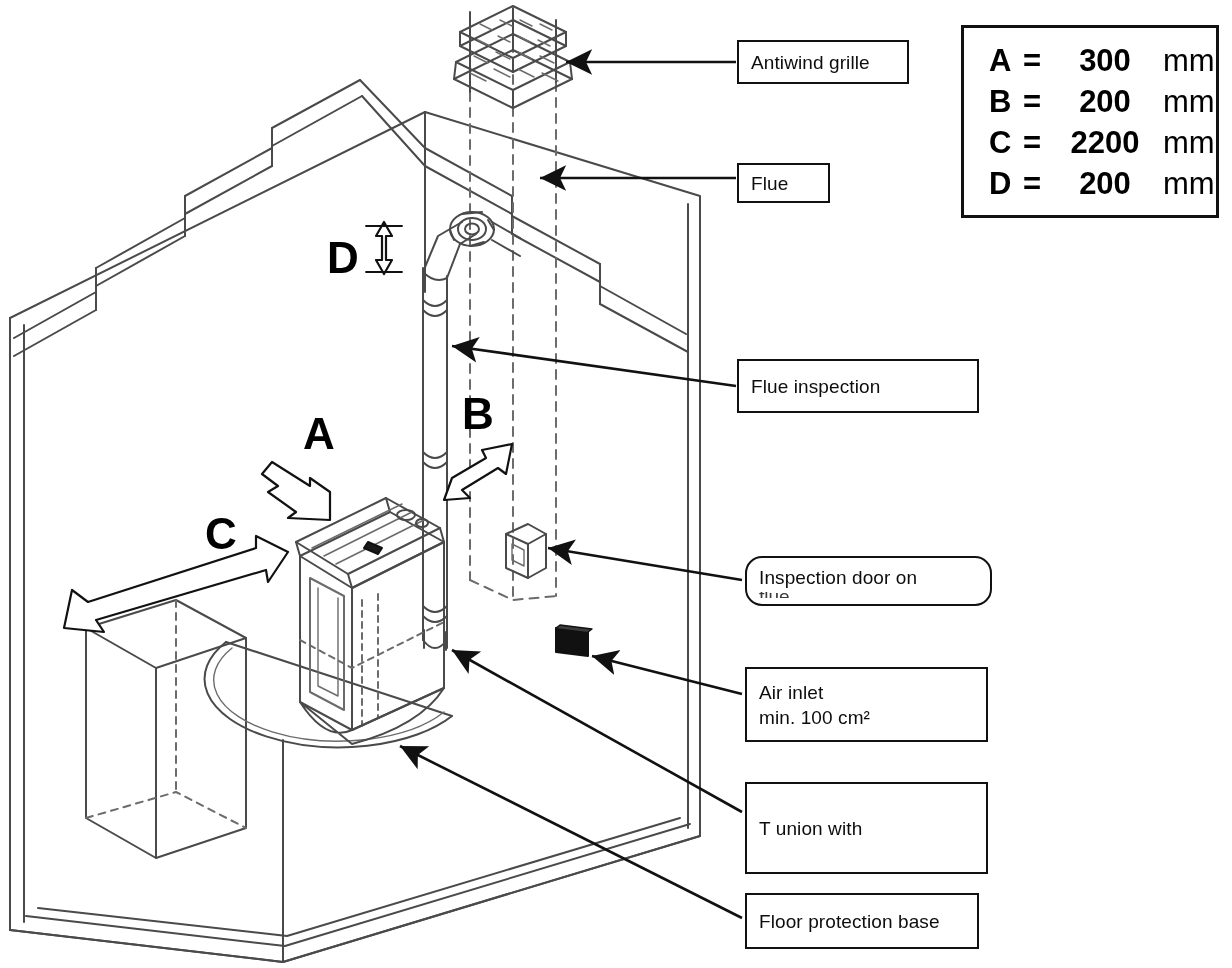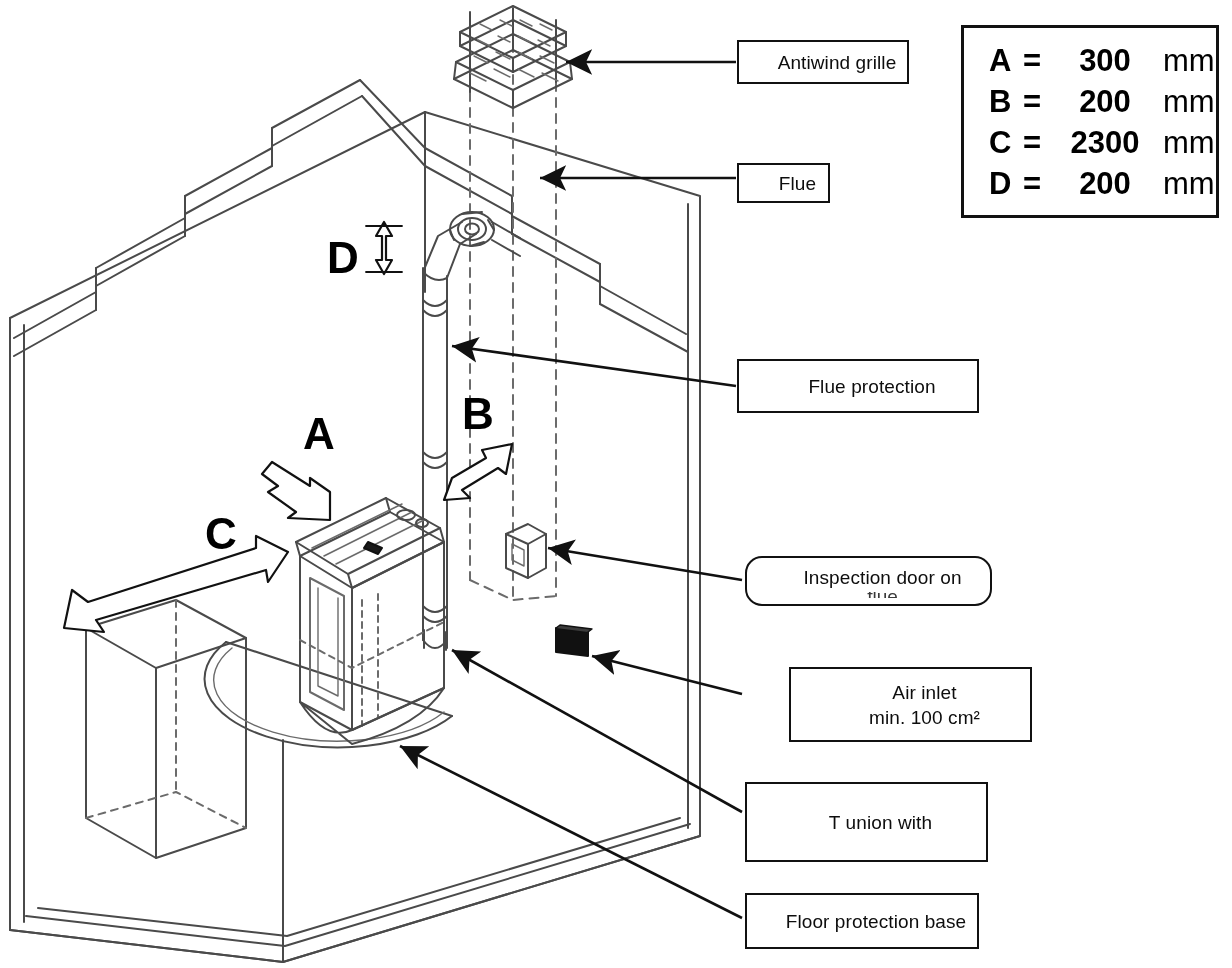--- a/index.html
+++ b/index.html
@@ -29,23 +29,22 @@
   }
   
   .callout {
     position: absolute;
     background: #ffffff;
     border: 2px solid #111111;
     box-sizing: border-box;
     display: flex;
     flex-direction: column;
     justify-content: center;
-    padding-left: 28px;
+    padding-left: 12px;
     overflow: hidden;
-    text-align: center;
   }
   .callout .line {
     font-size: 19px;
     line-height: 25px;
     color: #0d0d0d;
     white-space: pre;
     letter-spacing: 0.1px;
   }
   .callout .clipline {
     font-size: 19px;
@@ -288,34 +287,34 @@
 
   <div class="callout" style="left:737px; top:40px; width:172px; height:44px;">
     <div class="line">Antiwind grille</div>
   </div>
 
   <div class="callout" style="left:737px; top:163px; width:93px; height:40px;">
     <div class="line">Flue</div>
   </div>
 
   <div class="callout" style="left:737px; top:359px; width:242px; height:54px;">
-    <div class="line">Flue protection</div>
+    <div class="line">Flue inspection</div>
   </div>
 
   <div class="callout" style="left:745px; top:556px; width:247px; height:50px;border-radius:17px;">
     <div class="line">Inspection door on</div>
     <div class="clipline">flue</div>
   </div>
 
-  <div class="callout" style="left:745px; top:667px; width:243px; height:75px;margin-left:44px;">
+  <div class="callout" style="left:745px; top:667px; width:243px; height:75px;">
     <div class="line">Air inlet</div>
     <div class="line">min. 100 cm²</div>
   </div>
 
-  <div class="callout" style="left:745px; top:782px; width:243px; height:80px;">
+  <div class="callout" style="left:745px; top:782px; width:243px; height:92px;">
     <div class="line">T union with</div>
   </div>
 
   <div class="callout" style="left:745px; top:893px; width:234px; height:56px;">
     <div class="line">Floor protection base</div>
   </div>
 
   <div id="legend">
     <table>
       <tbody>
@@ -327,21 +326,21 @@
         </tr>
         <tr>
           <td class="key">B</td>
           <td class="eq">=</td>
           <td class="val">200</td>
           <td class="unit">mm</td>
         </tr>
         <tr>
           <td class="key">C</td>
           <td class="eq">=</td>
-          <td class="val">2300</td>
+          <td class="val">2200</td>
           <td class="unit">mm</td>
         </tr>
         <tr>
           <td class="key">D</td>
           <td class="eq">=</td>
           <td class="val">200</td>
           <td class="unit">mm</td>
         </tr>
       </tbody>
     </table>

